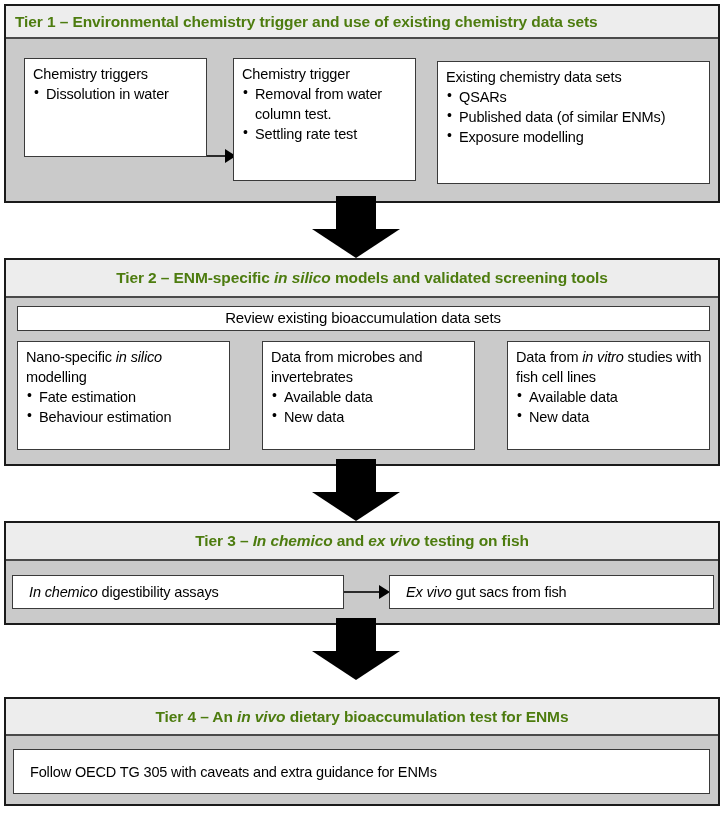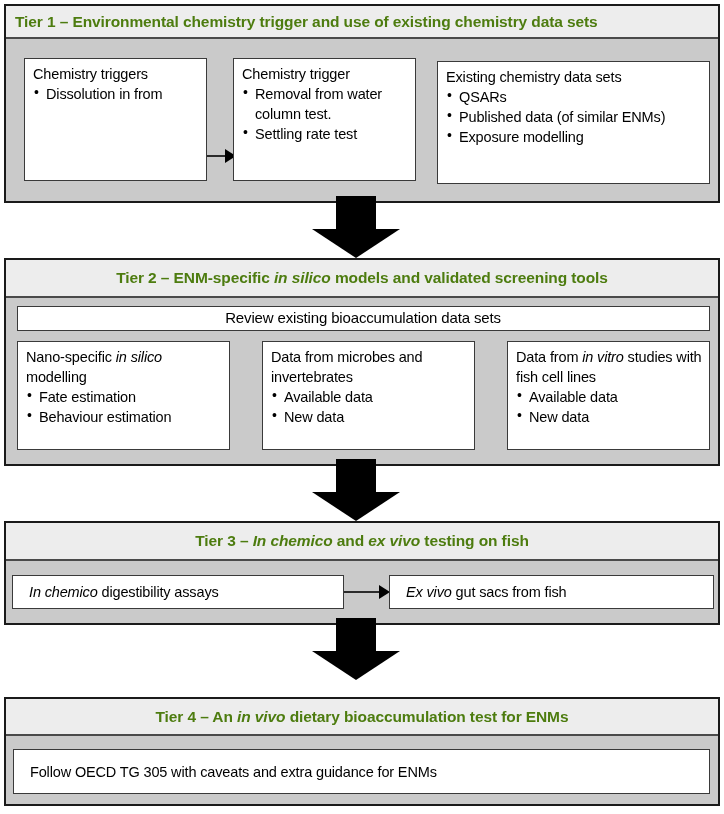--- a/index.html
+++ b/index.html
@@ -145,24 +145,24 @@
 <body>
 
 <div id="canvas">
 
   <div class="tier" style="left:4px; top:4px; width:716px; height:199px;">
     <div class="tier-header left" style="height:33px;">
       <span>Tier 1 – Environmental chemistry trigger and use of existing chemistry data sets</span>
     </div>
     <div class="tier-body" style="height:162px;">
 
-      <div class="wbox" style="left:18px; top:19px; width:183px; height:123px;">
+      <div class="wbox" style="left:18px; top:19px; width:183px; height:99px;">
         <span class="ttl">Chemistry triggers</span>
         <ul>
-          <li>Dissolution in from</li>
+          <li>Dissolution in water</li>
         </ul>
       </div>
 
       <div class="h-arrow" style="left:201px; top:110px; width:29px; height:14px;">
         <div class="line"></div>
         <div class="tip"></div>
       </div>
 
       <div class="wbox" style="left:227px; top:19px; width:183px; height:123px;">
         <span class="ttl">Chemistry trigger</span>

